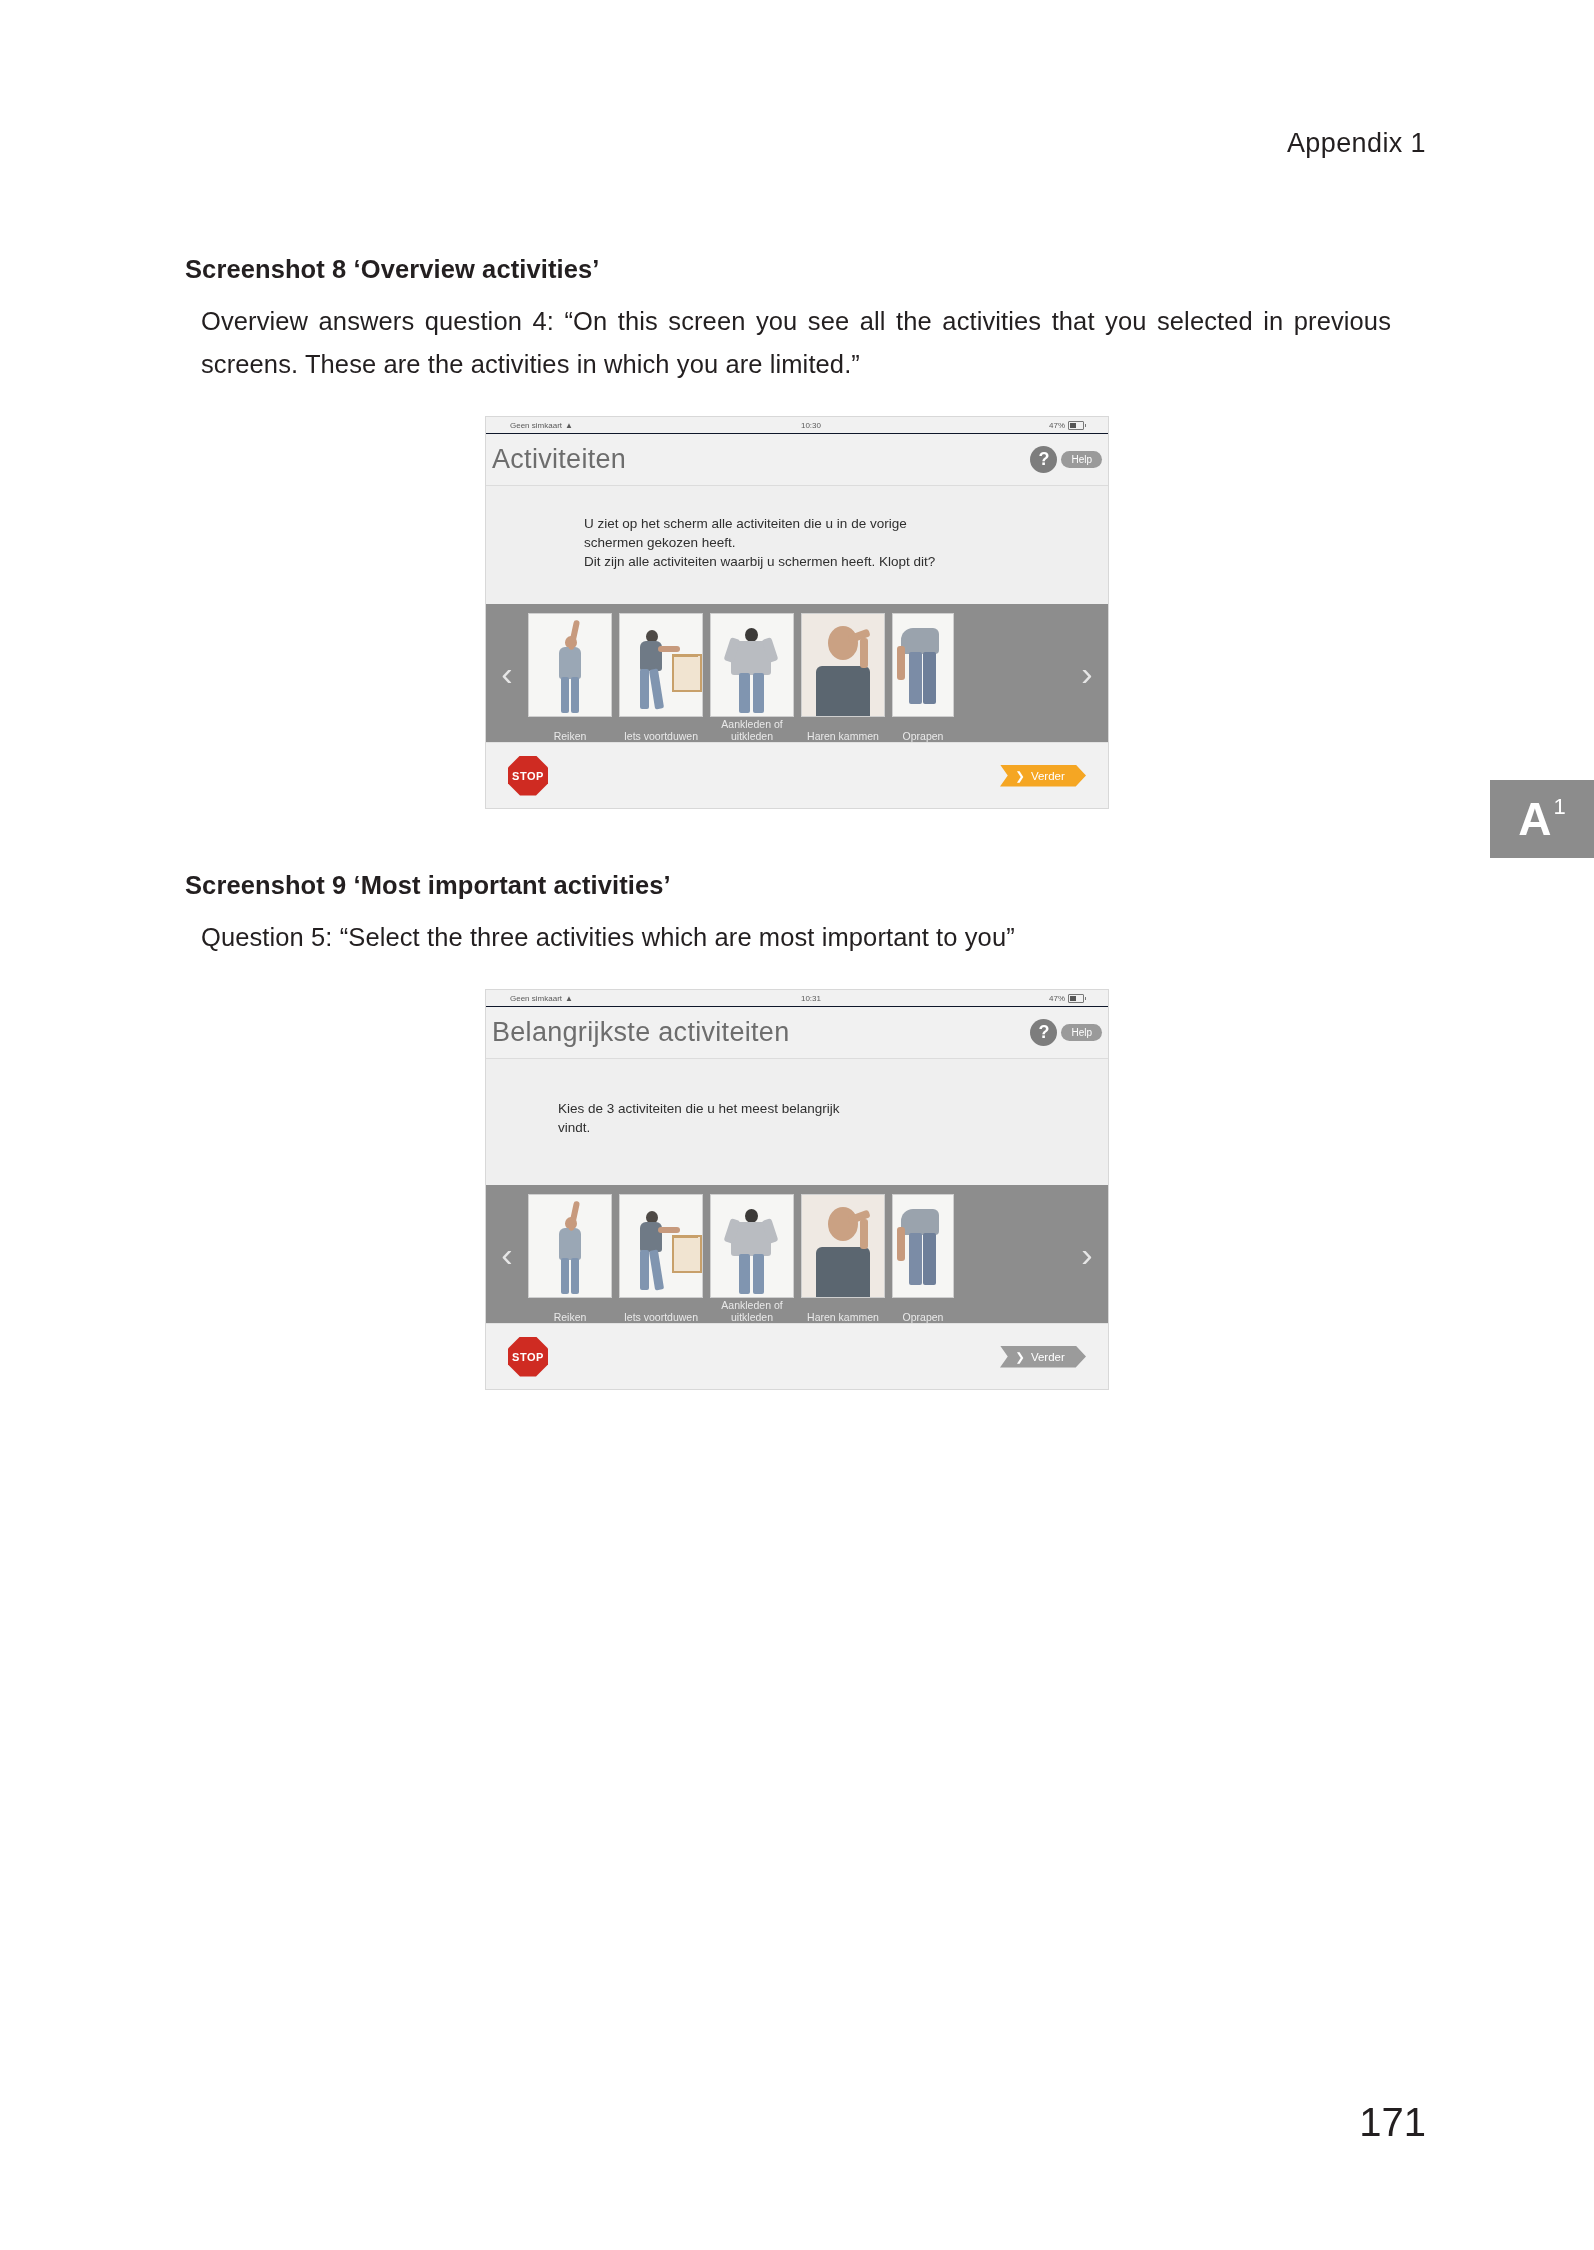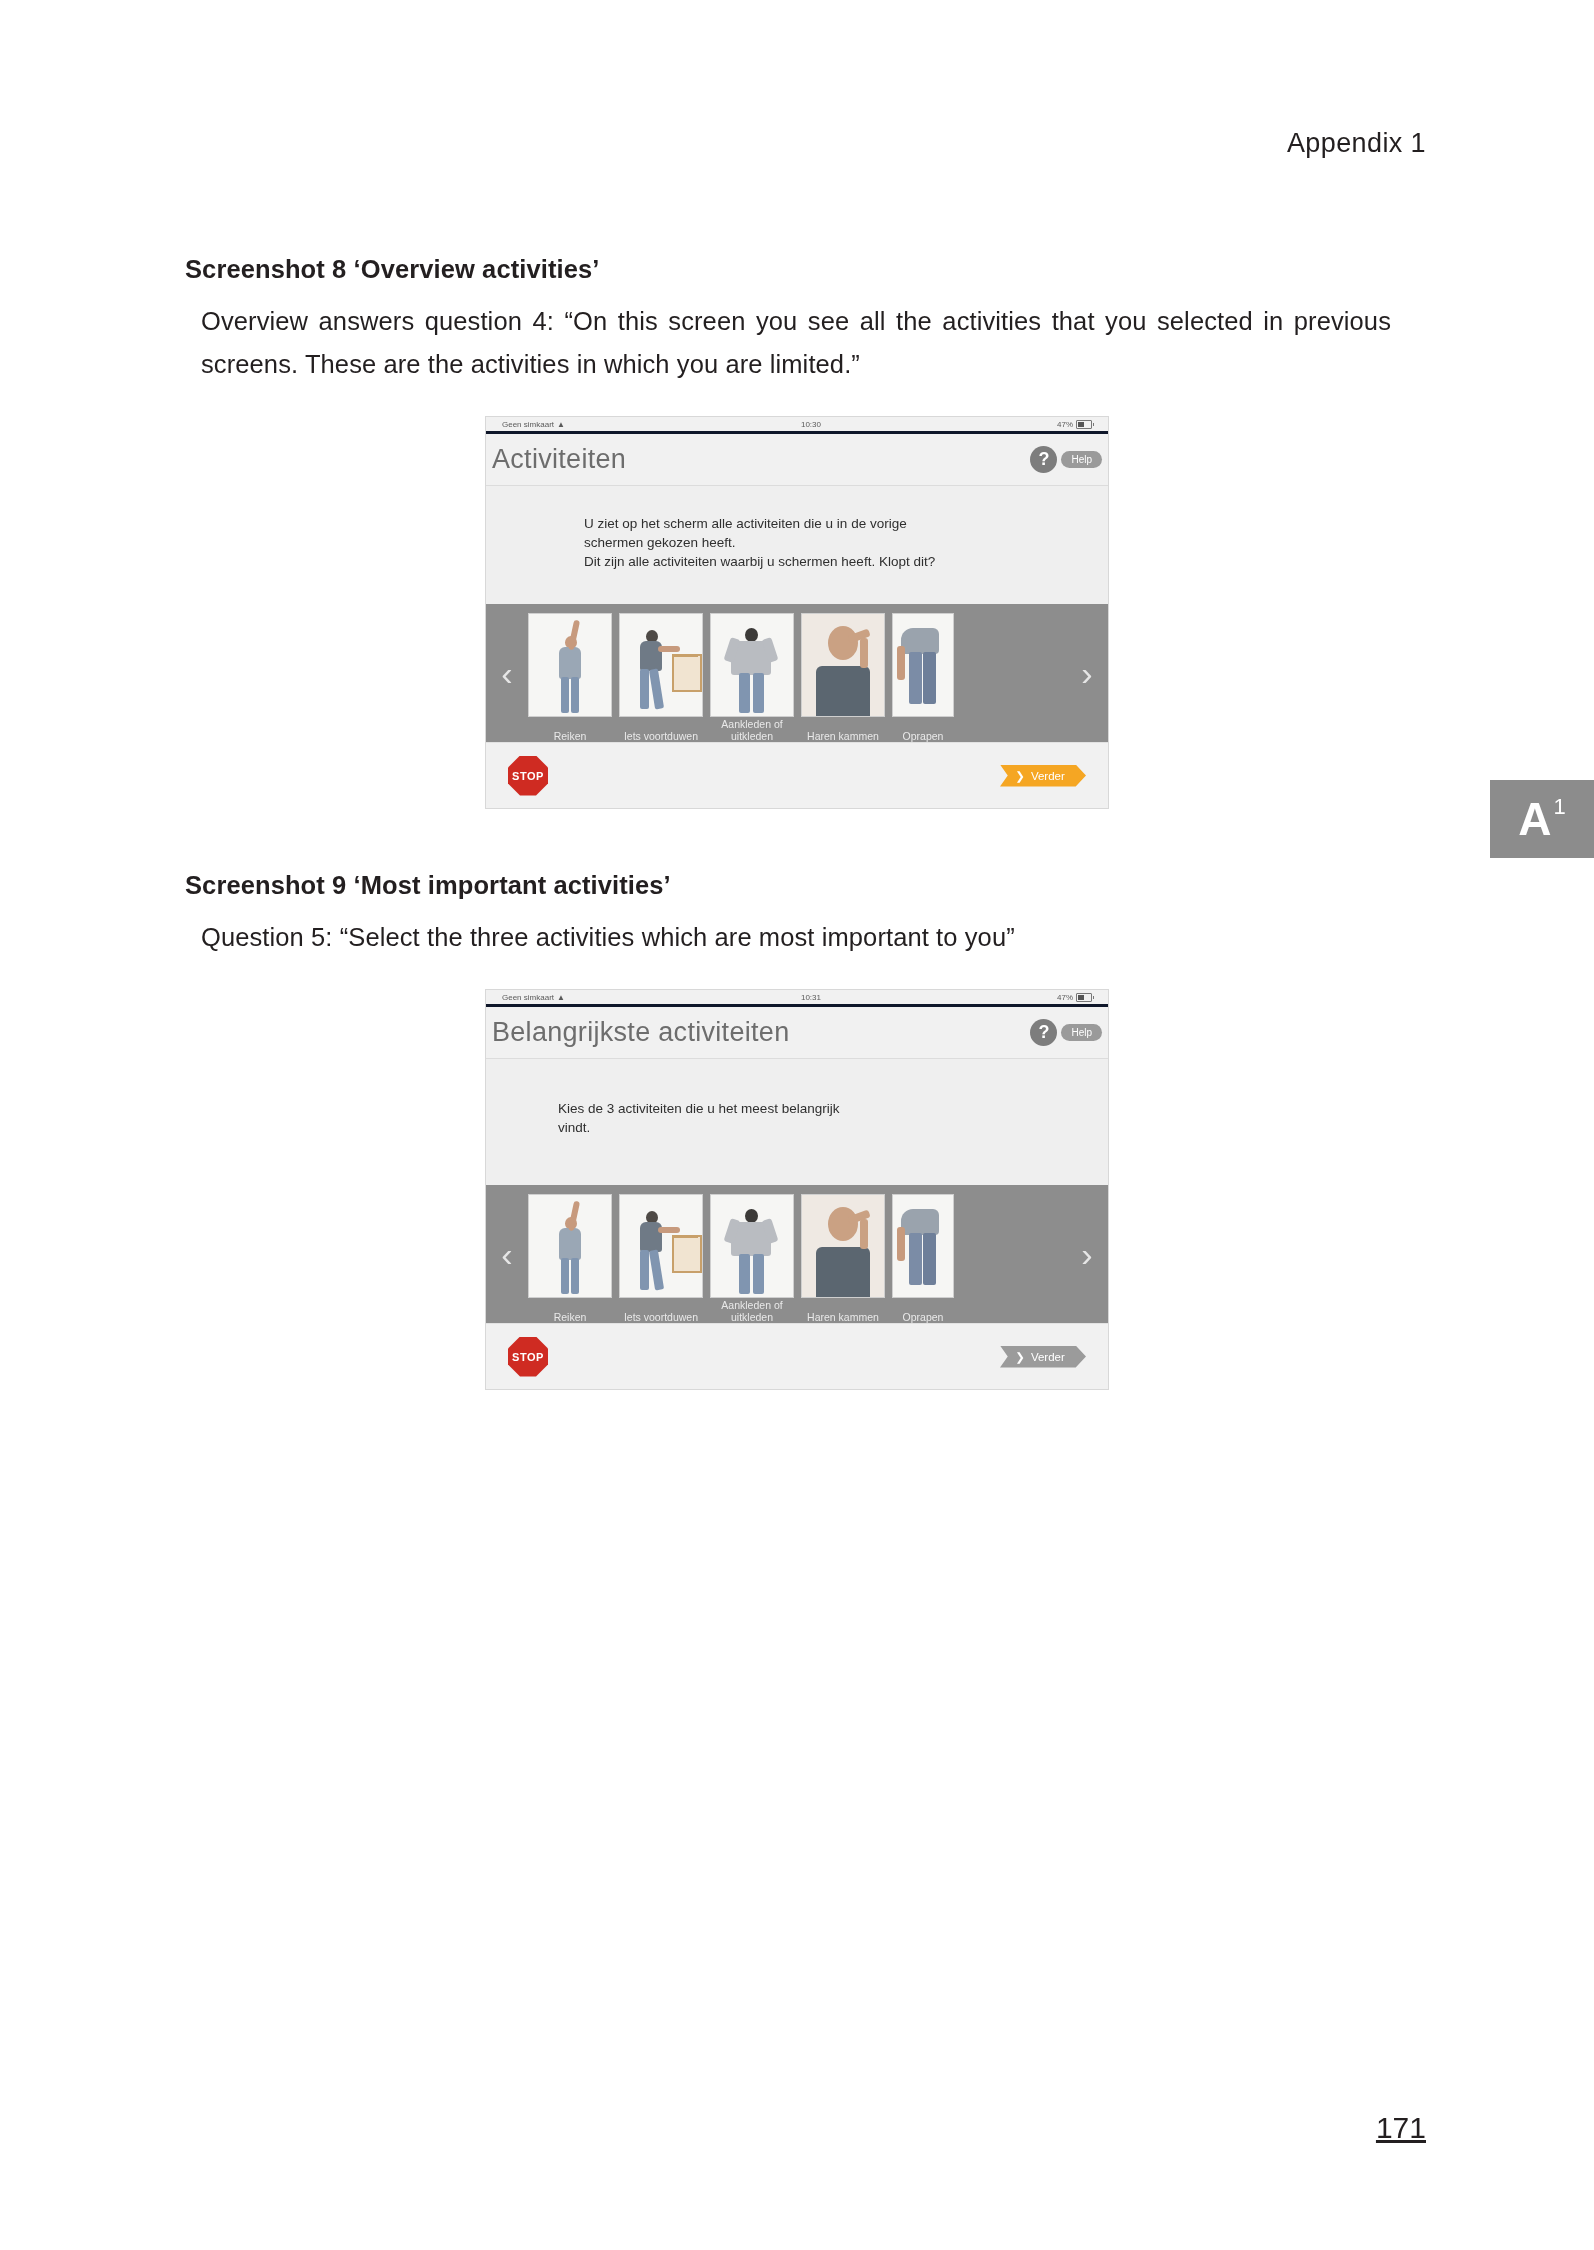--- a/index.html
+++ b/index.html
@@ -87,25 +87,25 @@
     position: relative;
   }
   .device-wrap { display: flex; }
 
   .statusbar {
     height: 17px;
     background: #f1f1f1;
     display: flex;
     align-items: center;
     justify-content: space-between;
-    padding: 0 16px;
+    padding: 0 24px;
     box-sizing: border-box;
     font-size: 8px;
     color: #5a5a5a;
-    border-bottom: 3px solid #0f172a;
+    border-bottom: 1px solid #0f172a;
   }
   .sb-left { display: flex; align-items: center; gap: 3px; }
   .sb-right { display: flex; align-items: center; gap: 3px; }
   .wifi-glyph { font-size: 8px; }
   .batt {
     width: 14px; height: 7px;
     border: 1px solid #777;
     border-radius: 1px;
     position: relative;
     display: inline-block;
@@ -256,23 +256,22 @@
     box-sizing: border-box;
     clip-path: polygon(0% 0%, 88% 0%, 100% 50%, 88% 100%, 0% 100%, 9% 50%);
   }
   .next-orange { background: #f5a623; }
   .next-grey { background: #9b9b9b; }
 
   .page-number {
     position: absolute;
     right: 168px;
     bottom: 105px;
-    font-size: 30px;
+    font-size: 40px;
     color: #231f20;
-    text-decoration: underline;
   }
 
   
   .fig { position: absolute; inset: 0; }
   .fig .bg { position:absolute; inset:0; background:#f6f6f4; }
   .fig .head {
     position: absolute;
     border-radius: 50%;
     background: #c79a7d;
   }

